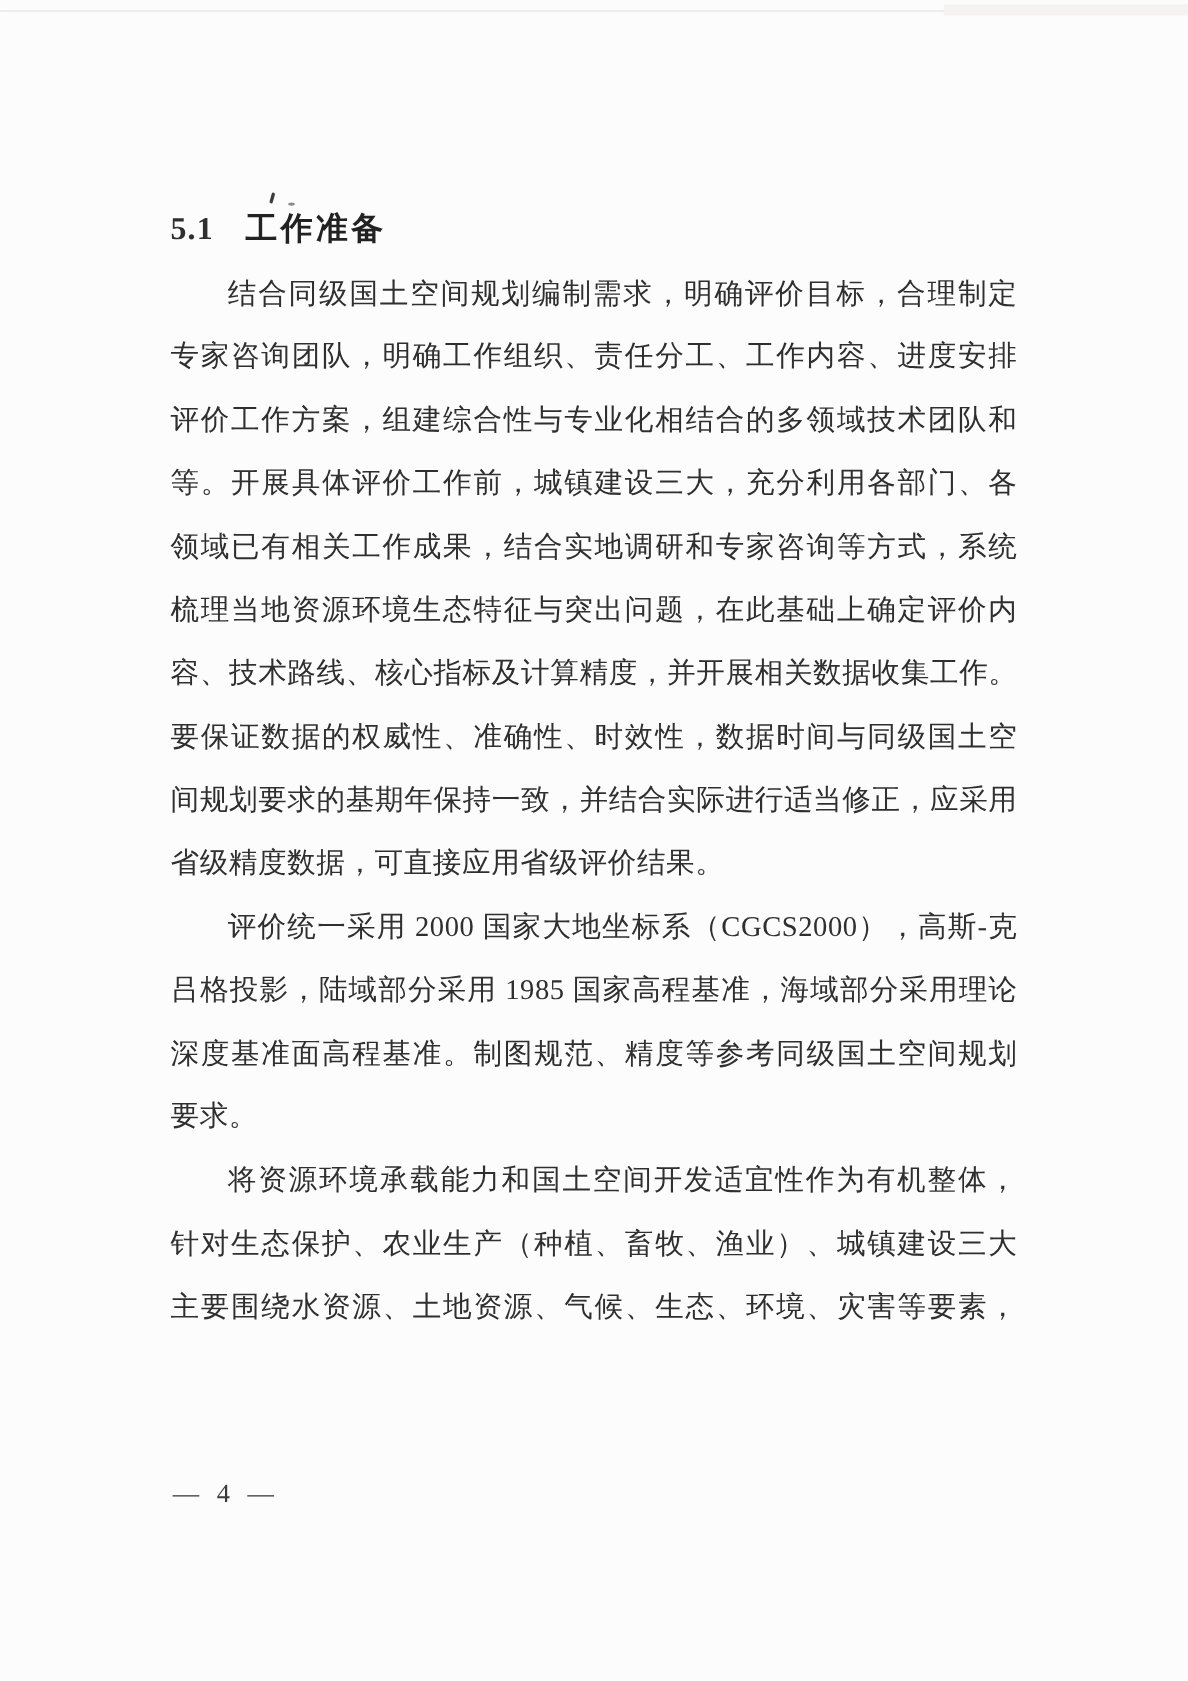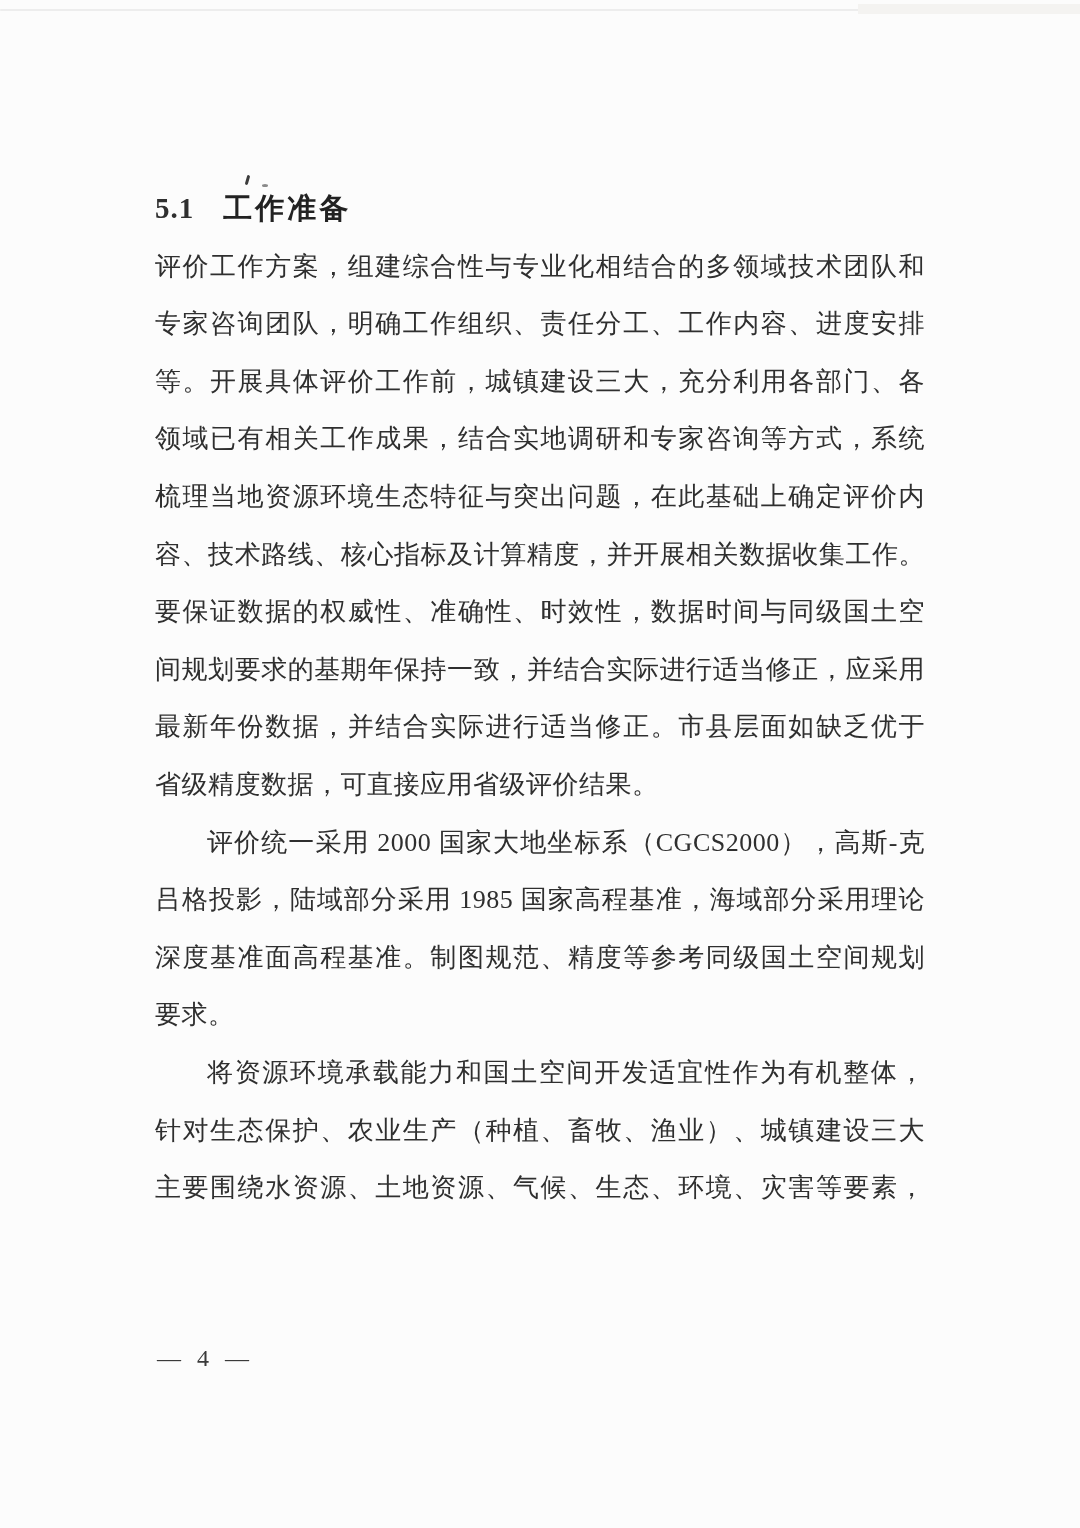--- a/index.html
+++ b/index.html
@@ -89,29 +89,29 @@
   <div class="artifact-top-band"></div>
   <div class="artifact-tick"></div>
   <div class="artifact-dot"></div>
 
   <div class="text-block">
 
     <div class="line heading">
       <span class="h-num">5.1</span><span class="h-title">工作准备</span>
     </div>
 
+    <div class="line ji">结合同级国土空间规划编制需求，明确评价目标，合理制定</div>
+    <div class="line j">专家咨询团队，明确工作组织、责任分工、工作内容、进度安排</div>
     <div class="line j">评价工作方案，组建综合性与专业化相结合的多领域技术团队和</div>
-    <div class="line j">专家咨询团队，明确工作组织、责任分工、工作内容、进度安排</div>
     <div class="line j">等。开展具体评价工作前，城镇建设三大，充分利用各部门、各</div>
     <div class="line j">领域已有相关工作成果，结合实地调研和专家咨询等方式，系统</div>
     <div class="line j">梳理当地资源环境生态特征与突出问题，在此基础上确定评价内</div>
     <div class="line j">容、技术路线、核心指标及计算精度，并开展相关数据收集工作。</div>
     <div class="line j">要保证数据的权威性、准确性、时效性，数据时间与同级国土空</div>
     <div class="line j">间规划要求的基期年保持一致，并结合实际进行适当修正，应采用</div>
-    <div class="line j">最新年份数据，并结合实际进行适当修正。市县层面如缺乏优于</div>
     <div class="line l">省级精度数据，可直接应用省级评价结果。</div>
 
     <div class="line ji">评价统一采用 2000 国家大地坐标系（CGCS2000），高斯-克</div>
     <div class="line j">吕格投影，陆域部分采用 1985 国家高程基准，海域部分采用理论</div>
     <div class="line j">深度基准面高程基准。制图规范、精度等参考同级国土空间规划</div>
     <div class="line l">要求。</div>
 
 
     <div class="line ji">将资源环境承载能力和国土空间开发适宜性作为有机整体，</div>
     <div class="line j">针对生态保护、农业生产（种植、畜牧、渔业）、城镇建设三大</div>

